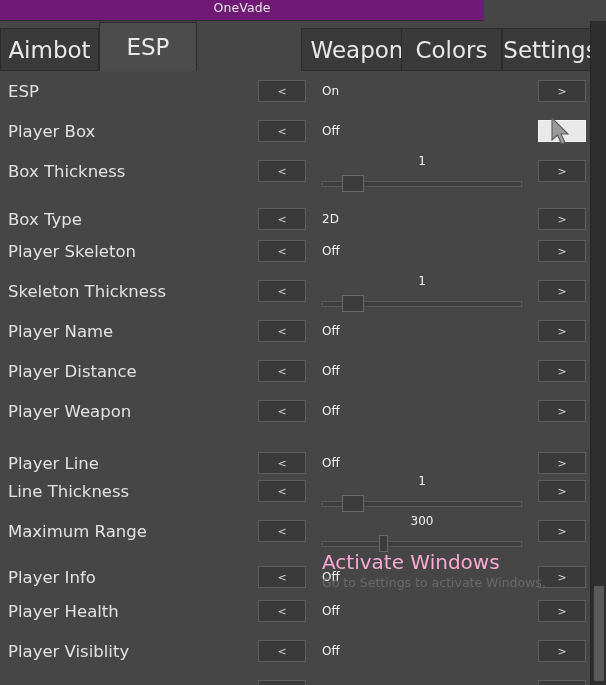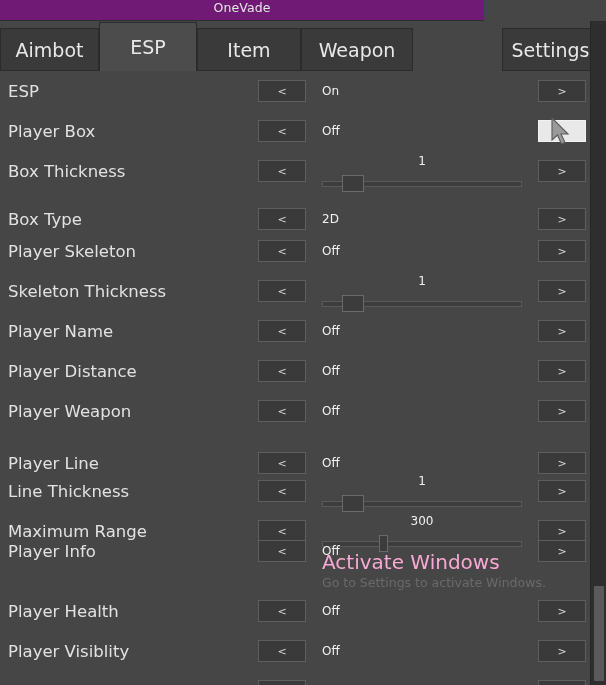--- a/index.html
+++ b/index.html
@@ -48,21 +48,21 @@
   .tab {
     position: absolute;
     top: 7px;
     height: 43px;
     background: #3a3a3a;
     border: 1px solid #2b2b2b;
     display: flex;
     align-items: center;
     justify-content: center;
     color: #e8e8e8;
-    font-size: 19px;
+    font-size: 23px;
     cursor: pointer;
   }
   .tab.active {
     top: 1px;
     height: 49px;
     background: #4c4c4c;
     border-bottom: none;
     z-index: 3;
   }
 
@@ -224,25 +224,25 @@
     <span class="titlebar-text">OneVade</span>
   </div>
 
   <div class="tabstrip" id="tabstrip">
       <div class="tab" style="left: 0px; width: 99px;">
         <span>Aimbot</span>
       </div>
       <div class="tab active" style="left: 99px; width: 98px;">
         <span>ESP</span>
       </div>
-      <div class="tab" style="left: 197px; width: 104px;">
-        <span>Item</span>
-      </div>
       <div class="tab" style="left: 301px; width: 112px;">
         <span>Weapon</span>
+      </div>
+      <div class="tab" style="left: 401px; width: 101px;">
+        <span>Colors</span>
       </div>
       <div class="tab" style="left: 502px; width: 97px;">
         <span>Settings</span>
       </div>
     </div>
 
   <div class="rows" id="rows">
       <div class="row" style="top: 0px;">
         <div class="row-label">ESP</div>
         <div class="arrow-btn left">&lt;</div>
@@ -324,21 +324,21 @@
       <div class="row" style="top: 440px;">
         <div class="row-label">Maximum Range</div>
         <div class="arrow-btn left">&lt;</div>
         <div class="arrow-btn right">&gt;</div>
         <div class="slider-value">300</div>
         <div class="slider">
           <div class="slider-track"></div>
           <div class="slider-handle thin" style="left: 57px;"></div>
         </div>
       </div>
-      <div class="row" style="top: 460px; padding-left: 28px;">
+      <div class="row" style="top: 486px; padding-left: 28px;">
         <div class="row-label">Player Info</div>
         <div class="arrow-btn left">&lt;</div>
         <div class="arrow-btn right">&gt;</div>
         <div class="value">Off</div>
       </div>
       <div class="row" style="top: 520px; padding-left: 20px;">
         <div class="row-label">Player Health</div>
         <div class="arrow-btn left">&lt;</div>
         <div class="arrow-btn right">&gt;</div>
         <div class="value">Off</div>

